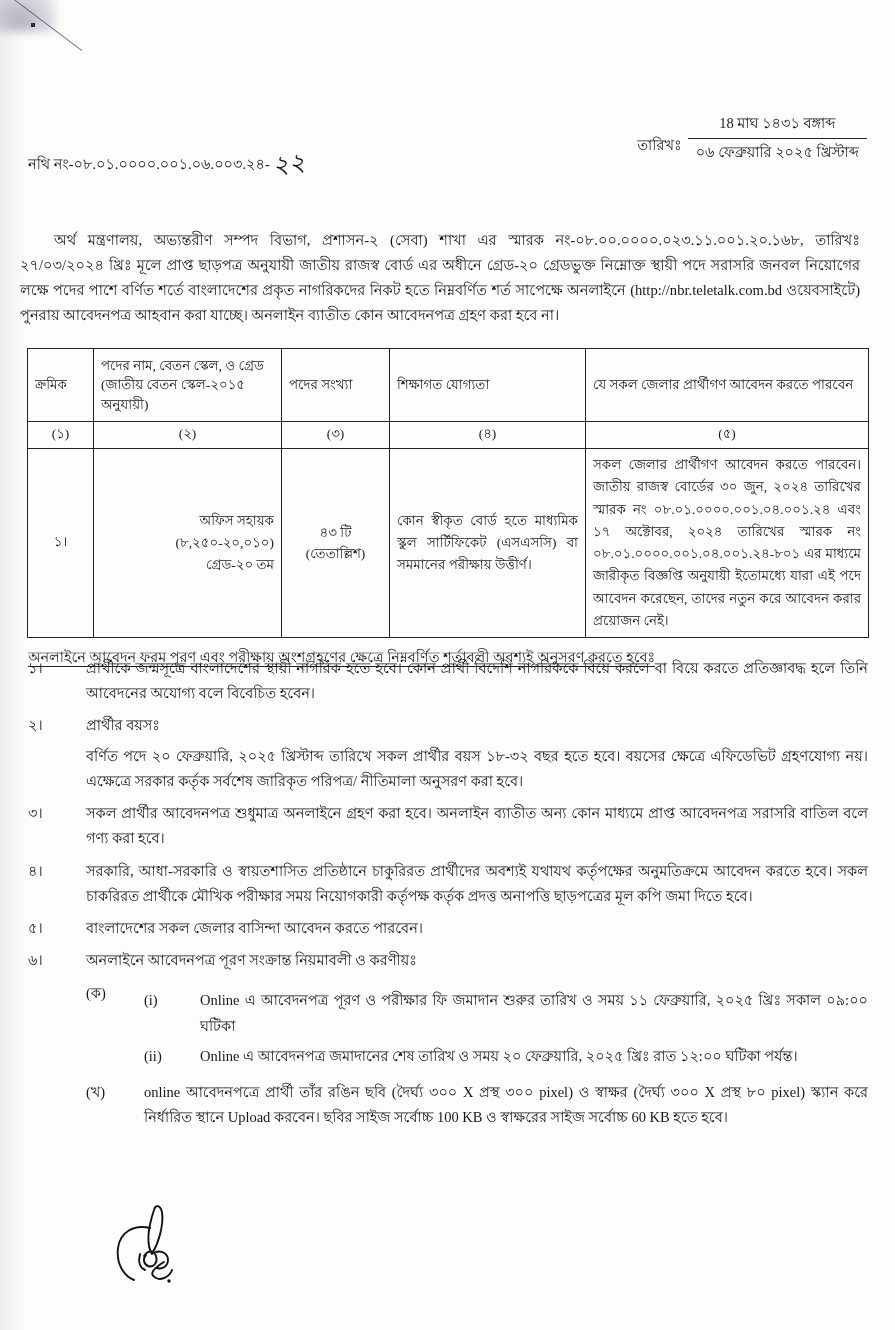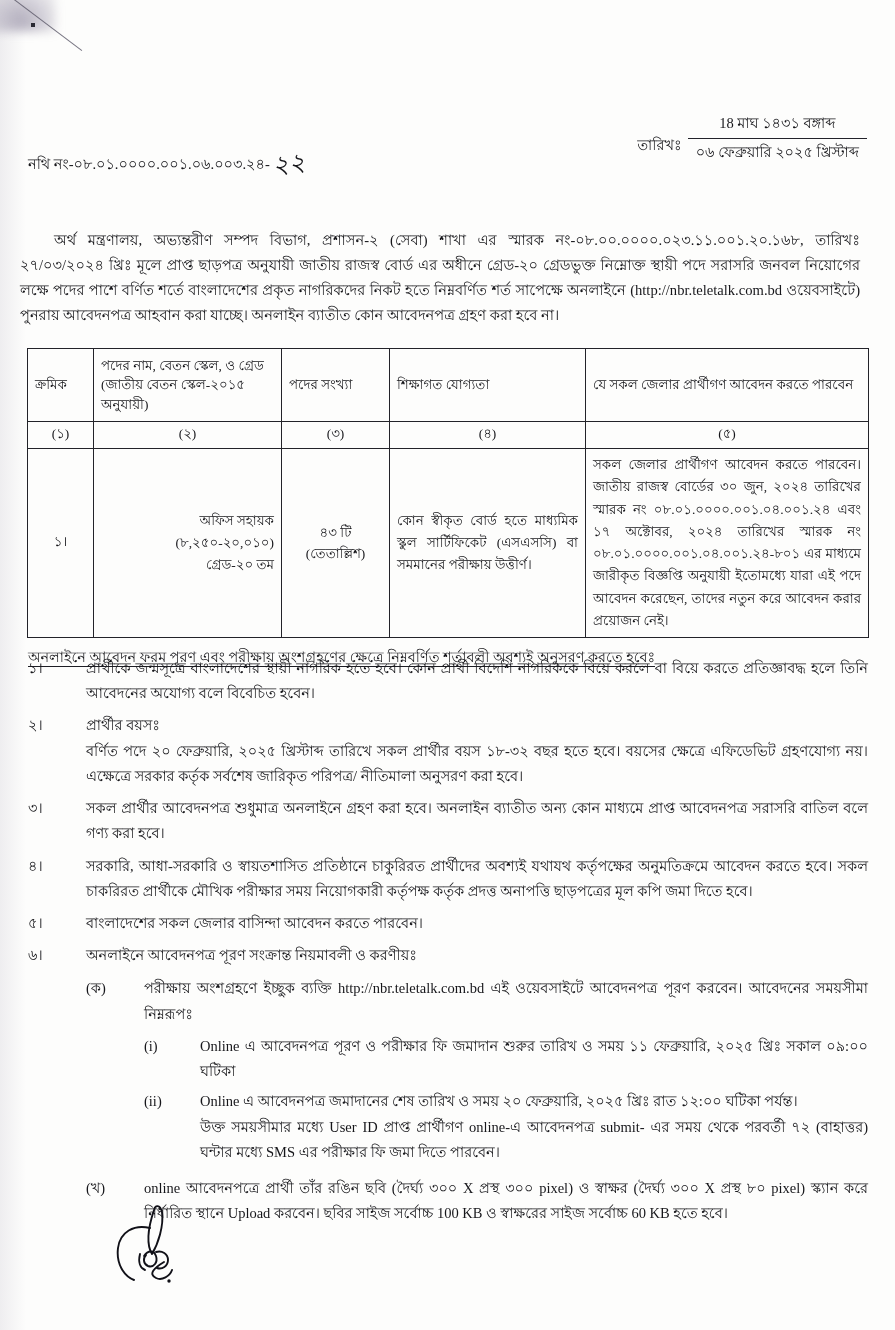--- a/index.html
+++ b/index.html
@@ -196,20 +196,21 @@
     width: 58px;
     flex: 0 0 58px;
     line-height: 1.74;
   }
   .citem .cbody {
     flex: 1;
     line-height: 1.74;
     text-align: justify;
   }
   .citem .cbody .sub-para {
+    margin-top: 5px;
   }
 
   
   .sublist { margin-top: 8px; }
   .subitem {
     display: flex;
     align-items: flex-start;
     margin-bottom: 6px;
   }
   .subitem .smark {
@@ -353,32 +354,30 @@
     <div class="citem">
       <div class="cmark">৬।</div>
       <div class="cbody">
         <div>অনলাইনে আবেদনপত্র পূরণ সংক্রান্ত নিয়মাবলী ও করণীয়ঃ</div>
 
         <div class="sublist">
 
           <div class="subitem">
             <div class="smark">(ক)</div>
             <div class="sbody">
-              <div>পরীক্ষায় অংশগ্রহণে ইচ্ছুক ব্যক্তি http://nbr.teletalk.com.bd এই ওয়েবসাইটে আবেদনপত্র পূরণ করবেন। আবেদনের সময়সীমা নিম্নরূপঃ</div>
 
               <div class="romanlist">
                 <div class="romanitem">
                   <div class="rmark">(i)</div>
                   <div class="rbody">Online এ আবেদনপত্র পূরণ ও পরীক্ষার ফি জমাদান শুরুর তারিখ ও সময় ১১ ফেব্রুয়ারি, ২০২৫ খ্রিঃ সকাল ০৯:০০ ঘটিকা</div>
                 </div>
                 <div class="romanitem">
                   <div class="rmark">(ii)</div>
                   <div class="rbody">
                     <div>Online এ আবেদনপত্র জমাদানের শেষ তারিখ ও সময় ২০ ফেব্রুয়ারি, ২০২৫ খ্রিঃ রাত ১২:০০ ঘটিকা পর্যন্ত।</div>
-                    <div>উক্ত সময়সীমার মধ্যে User ID প্রাপ্ত প্রার্থীগণ online-এ আবেদনপত্র submit- এর সময় থেকে পরবর্তী ৭২ (বাহাত্তর) ঘন্টার মধ্যে SMS এর পরীক্ষার ফি জমা দিতে পারবেন।</div>
                   </div>
                 </div>
               </div>
             </div>
           </div>
 
           <div class="subitem">
             <div class="smark">(খ)</div>
             <div class="sbody">online আবেদনপত্রে প্রার্থী তাঁর রঙিন ছবি (দৈর্ঘ্য ৩০০ X প্রস্থ ৩০০ pixel) ও স্বাক্ষর (দৈর্ঘ্য ৩০০ X প্রস্থ ৮০ pixel) স্ক্যান করে নির্ধারিত স্থানে Upload করবেন। ছবির সাইজ সর্বোচ্চ 100 KB ও স্বাক্ষরের সাইজ সর্বোচ্চ 60 KB হতে হবে।</div>
           </div>

